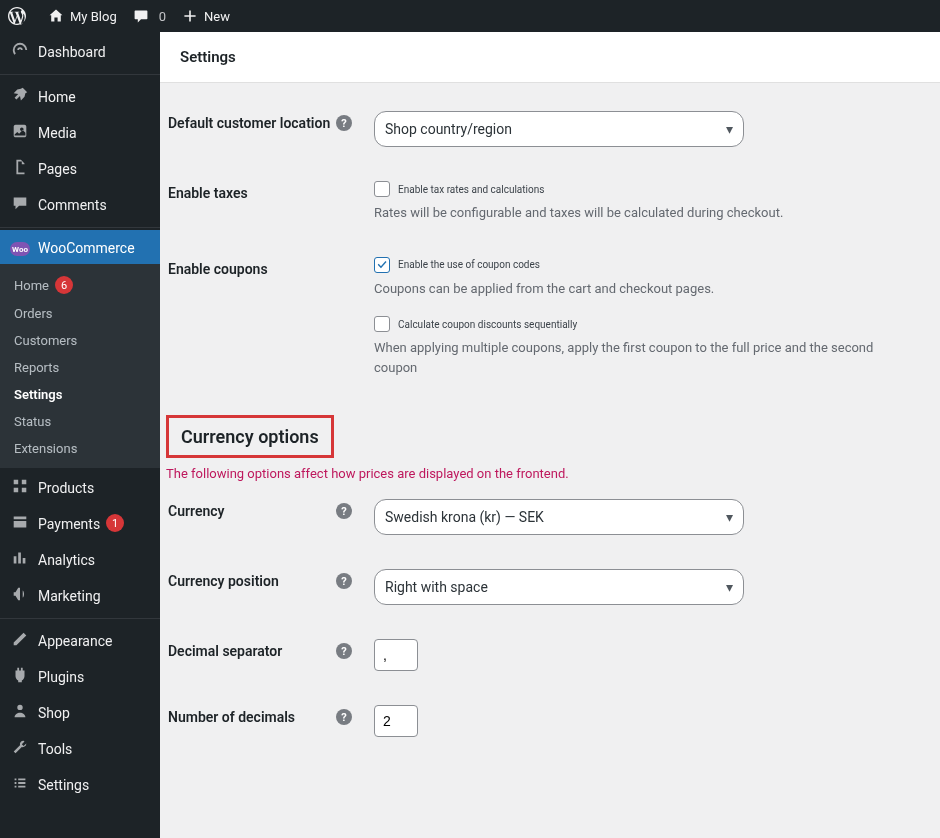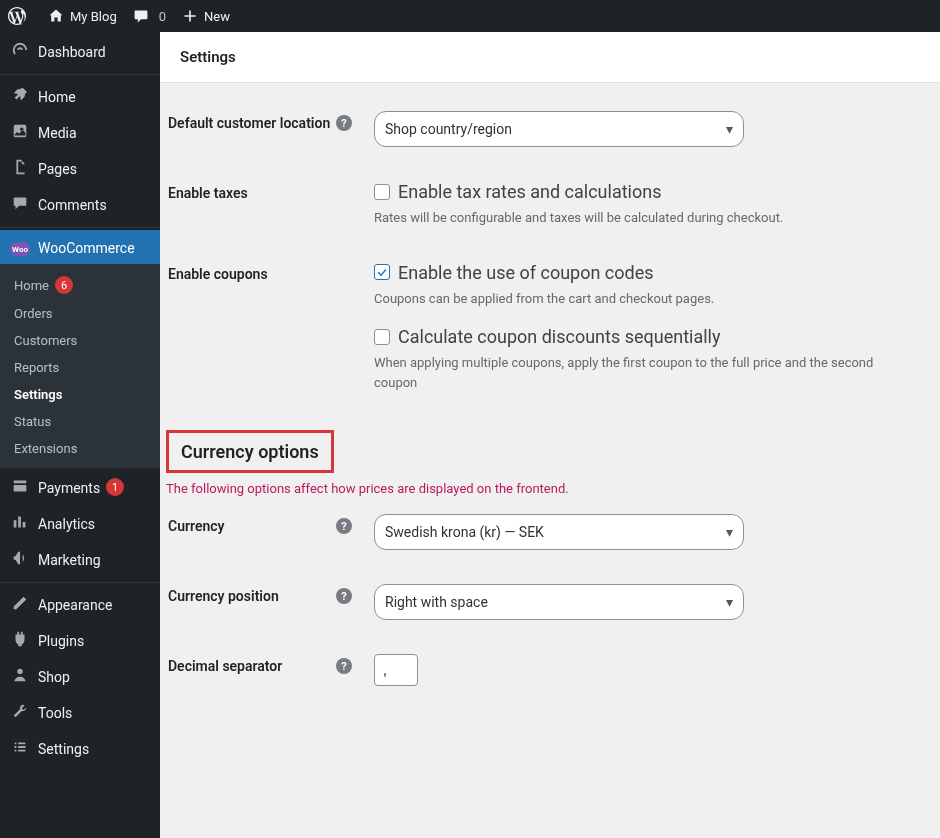--- a/index.html
+++ b/index.html
@@ -155,21 +155,21 @@
   width: 370px;
   height: 36px;
   font-size:14px;
   color:#2c3338;
   cursor:pointer;
 }
 .select .chevron { color:#50575e; }
 .checkbox-row {
   display:flex; align-items:center;
   margin-bottom:6px;
-  font-size:18px;
+  font-size:10px;
 }
 .checkbox {
   width:16px; height:16px;
   border:1px solid #8c8f94;
   border-radius:3px;
   margin-right:8px;
   background:#fff;
   display:flex; align-items:center; justify-content:center;
   cursor:pointer;
   flex-shrink:0;
@@ -323,20 +323,28 @@
     <div class="sub-item">
         <span>Status</span>
       </div>
     <div class="sub-item">
         <span>Extensions</span>
       </div>
   </div>
   <div class="menu-item">
     <span class="icon">
         <svg width="18" height="18" viewBox="0 0 20 20" fill="currentColor">
+          <path d="M3 3h5v5H3zM3 12h5v5H3zM12 3h5v5h-5zM12 12h5v5h-5z"></path>
+        </svg>
+      </span>
+    <span>Products</span>
+  </div>
+  <div class="menu-item">
+    <span class="icon">
+        <svg width="18" height="18" viewBox="0 0 20 20" fill="currentColor">
           <path d="M3 4h14v3H3zM3 9h14v7H3zM5 12h3v2H5z"></path>
         </svg>
       </span>
     <span>Payments</span>
     <span class="badge">1</span>
   </div>
   <div class="menu-item">
     <span class="icon">
         <svg width="18" height="18" viewBox="0 0 20 20" fill="currentColor">
           <path d="M3 16h3V8H3zM8 16h3V4H8zM13 16h3v-6h-3z"></path>
@@ -480,18 +488,27 @@
       </tr>
       <tr>
         <th>
               <div class="th-wrap">
                 <span class="th-label">Decimal separator</span>
                 <span class="help-icon">?</span>
               </div>
             </th>
         <td><input type="text" class="text-input" value="," style=""></td>
       </tr>
+      <tr>
+        <th>
+              <div class="th-wrap">
+                <span class="th-label">Number of decimals</span>
+                <span class="help-icon">?</span>
+              </div>
+            </th>
+        <td><input type="text" class="text-input" value="2" style=""></td>
+      </tr>
     </tbody>
       </table>
 
     
   </div>
 </div>
 
 </body></html>

